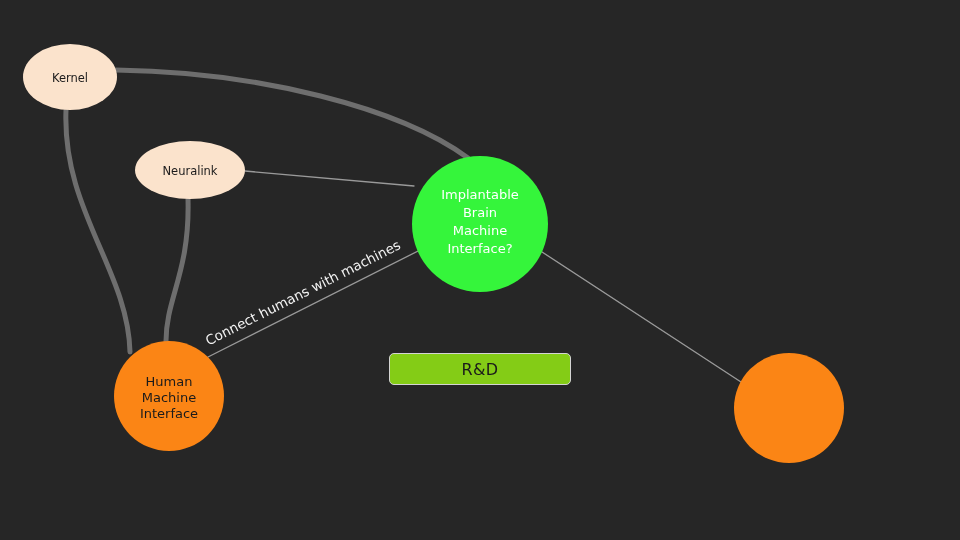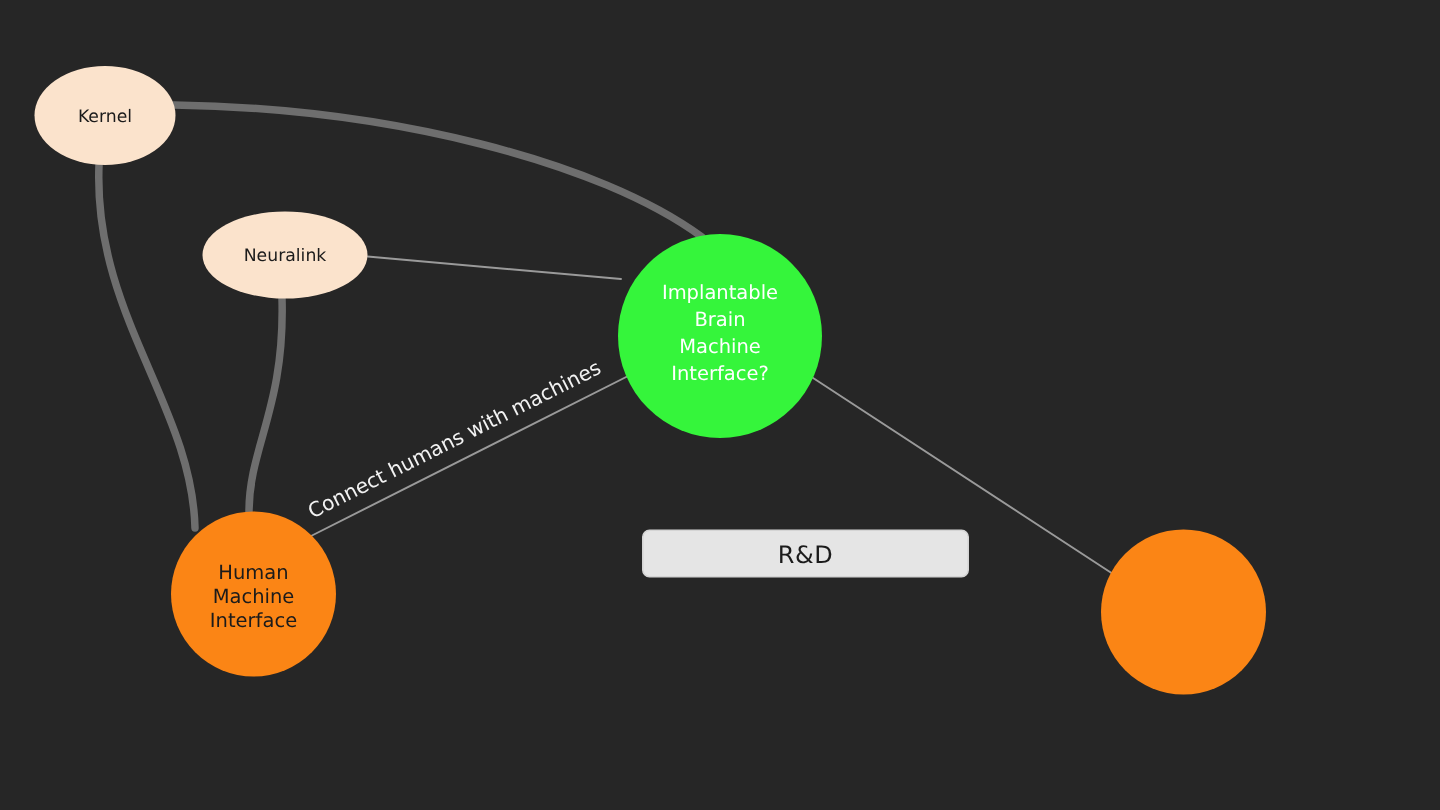--- a/index.html
+++ b/index.html
@@ -71,31 +71,30 @@
   .edge-label-text {
     fill: #f2f2f2;
     font-family: "DejaVu Sans", sans-serif;
     font-size: 13.5px;
     text-anchor: middle;
   }
   .rd-button {
     position: absolute;
     left: 389px;
     top: 353px;
-    width: 218px;
+    width: 182px;
     height: 32px;
-    background: #e5e5e5;
+    background: #84cc16;
     border: 1px solid #d4d4d4;
     border-radius: 5px;
     display: flex;
     align-items: center;
     justify-content: center;
     box-sizing: border-box;
     cursor: pointer;
-    margin-left: 39px;
   }
   .rd-button-label {
     color: #1b1b1b;
     font-family: "DejaVu Sans", sans-serif;
     font-size: 16px;
     letter-spacing: 0.3px;
   }
 </style>
 </head>
 <body>

